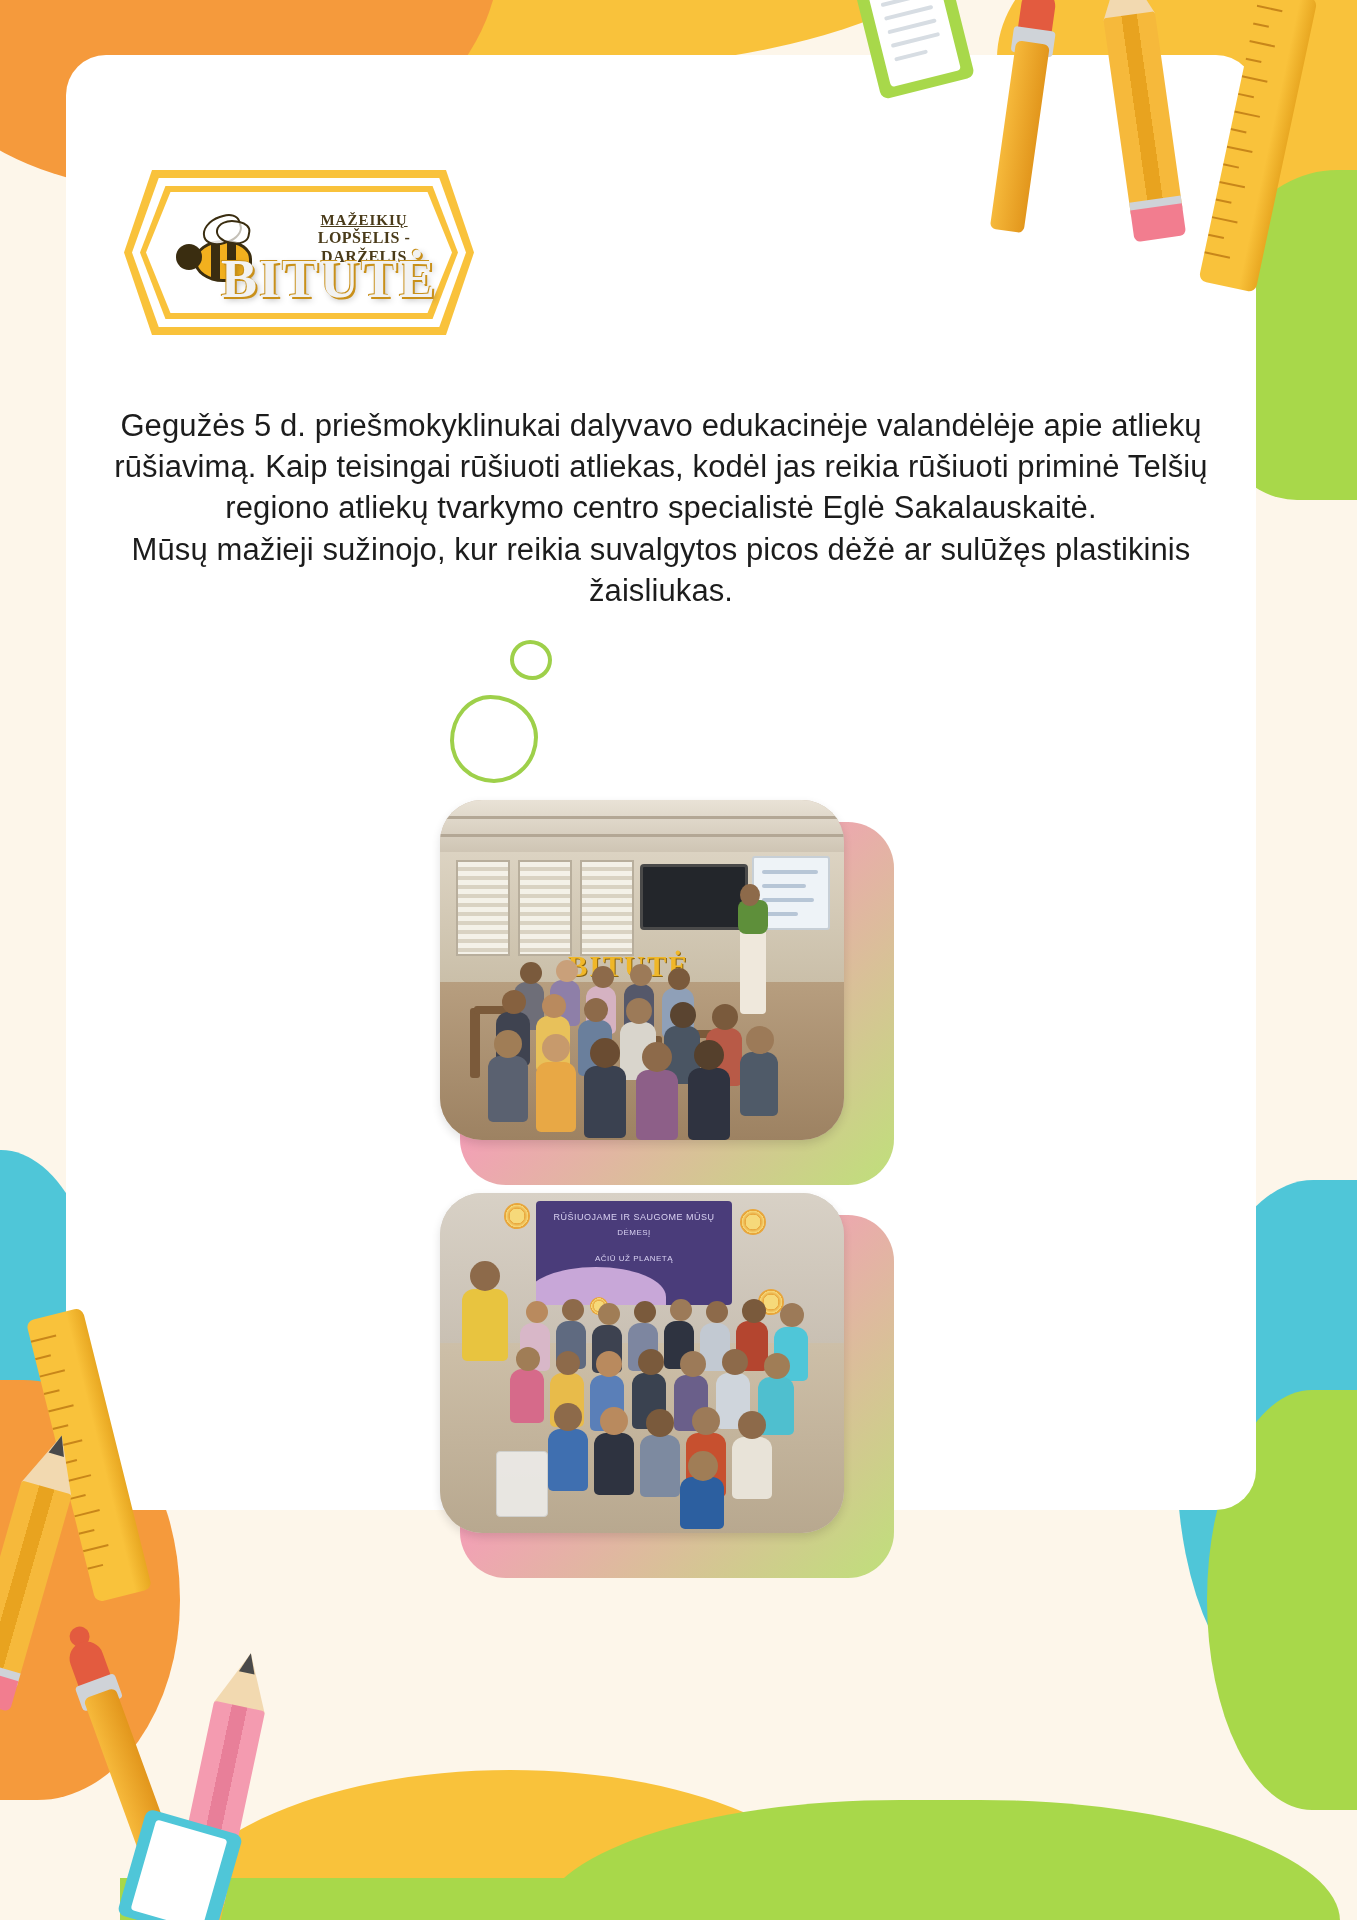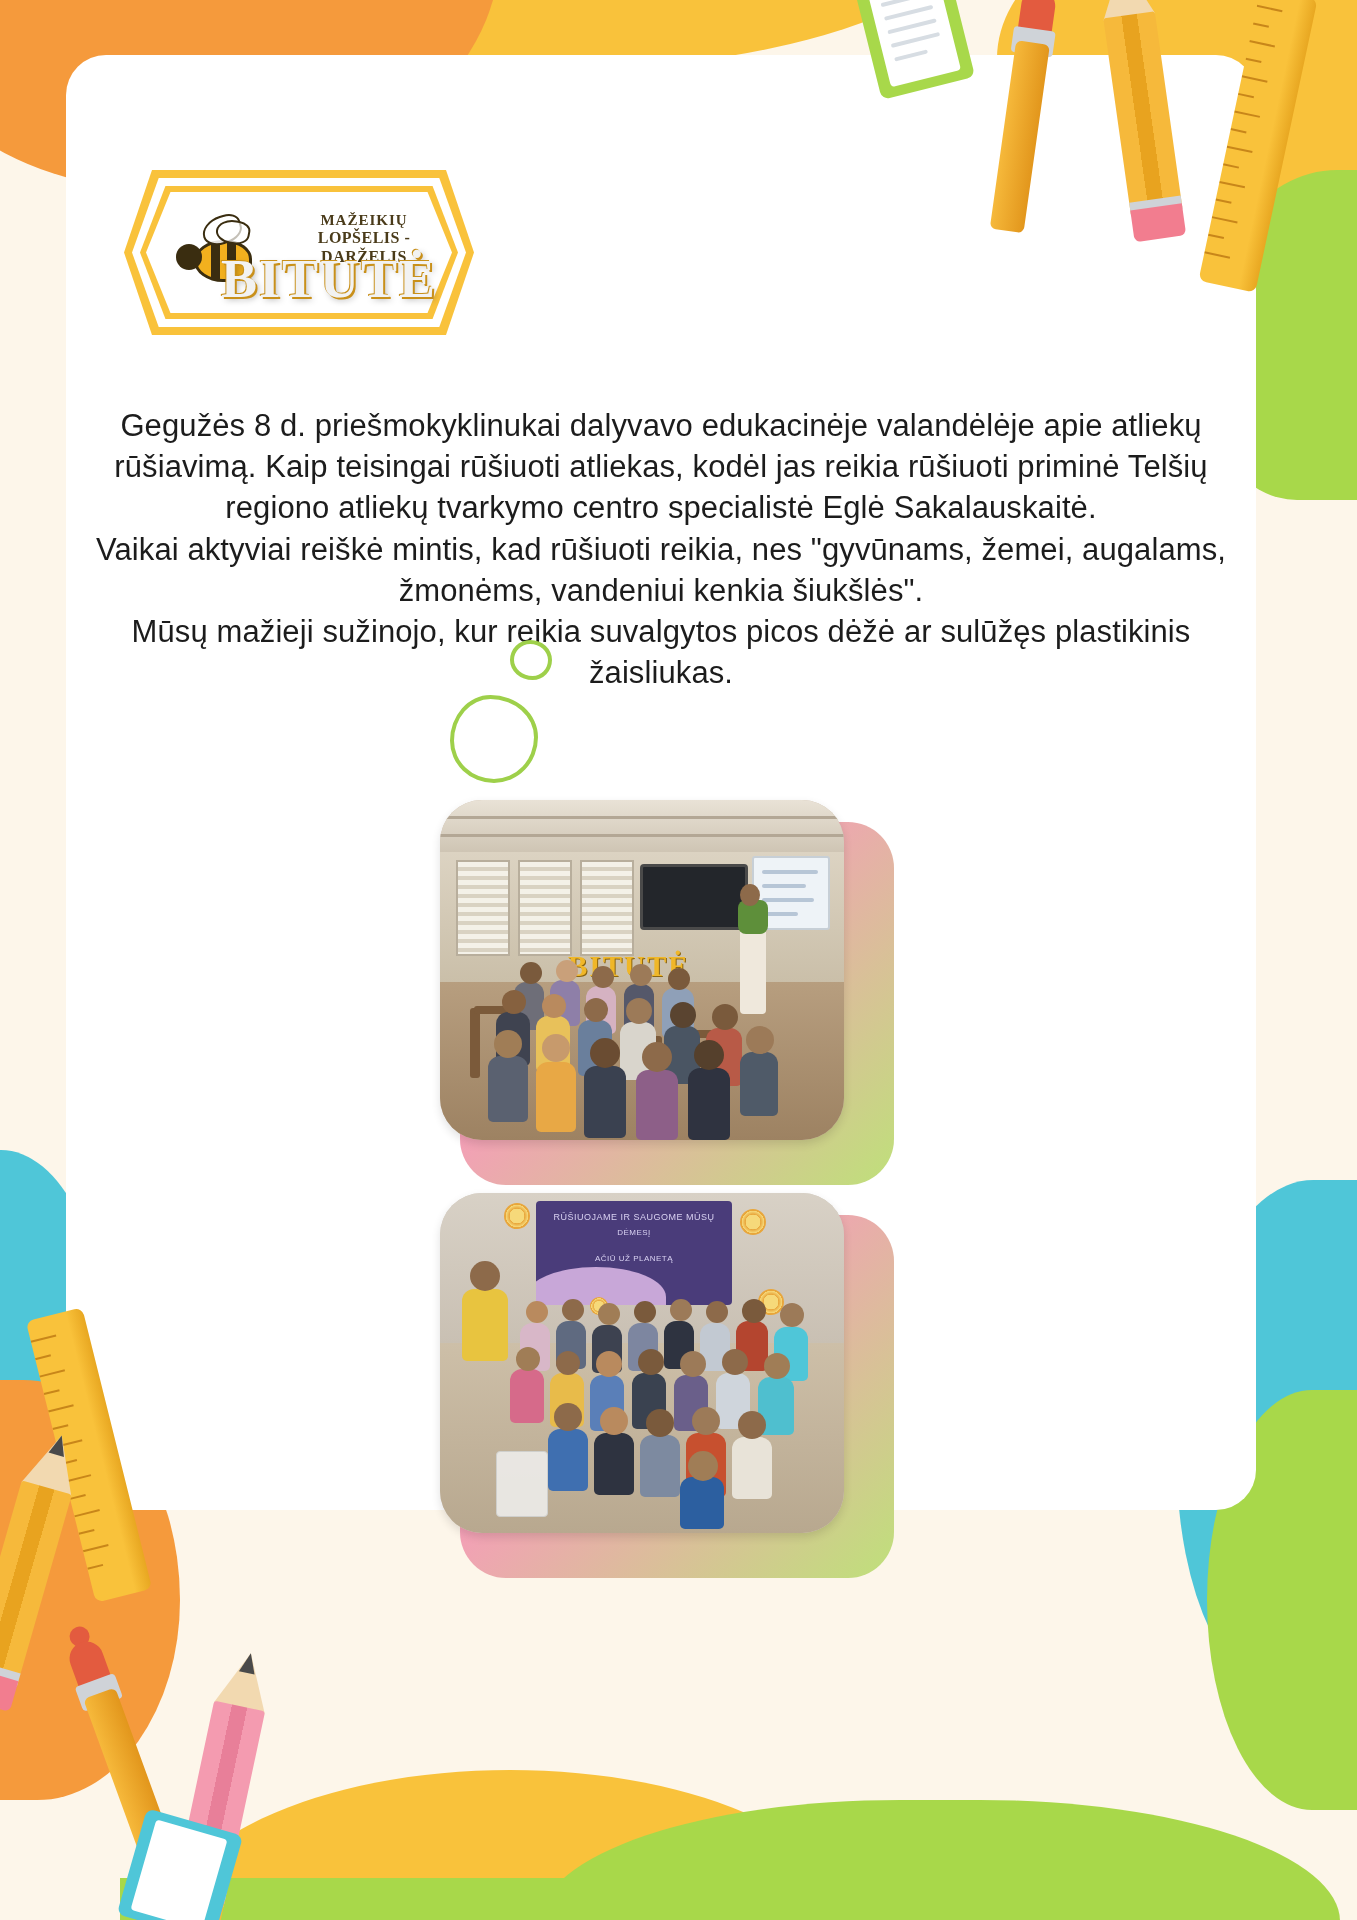--- a/index.html
+++ b/index.html
@@ -289,21 +289,21 @@
   .logo-text-top {
     position: absolute;
     left: 150px; top: 42px;
     width: 180px;
     text-align: center;
     font-family: "Liberation Serif", serif;
     font-weight: bold;
     color: #4a3b1a;
     line-height: 1.15;
   }
-  .logo-text-top .l1 { font-size: 15px; letter-spacing: 1px; }
+  .logo-text-top .l1 { font-size: 15px; letter-spacing: 1px; text-decoration: underline; }
   .logo-text-top .l2 { font-size: 16px; letter-spacing: 0.5px; }
   .logo-main {
     position: absolute;
     left: 70px; top: 78px;
     width: 270px;
     text-align: center;
     font-family: "Liberation Serif", serif;
     font-weight: bold;
     font-size: 54px;
     letter-spacing: 2px;
@@ -663,22 +663,21 @@
 
       <div class="logo-text-top">
         <div class="l1">MAŽEIKIŲ</div>
         <div class="l2">LOPŠELIS - DARŽELIS</div>
       </div>
 
       <div class="logo-main">BITUTĖ</div>
     </div>
 
     <div class="article-text">
-      <p>Gegužės 8 d. priešmokyklinukai dalyvavo edukacinėje valandėlėje apie atliekų rūšiavimą. Kaip teisingai rūšiuoti atliekas, kodėl jas reikia rūšiuoti priminė Telšių regiono atliekų tvarkymo centro specialistė Eglė Sakalauskaitė.</p>
-      <p>Vaikai aktyviai reiškė mintis, kad rūšiuoti reikia, nes "gyvūnams, žemei, augalams, žmonėms, vandeniui kenkia šiukšlės".</p>
+      <p>Gegužės 5 d. priešmokyklinukai dalyvavo edukacinėje valandėlėje apie atliekų rūšiavimą. Kaip teisingai rūšiuoti atliekas, kodėl jas reikia rūšiuoti priminė Telšių regiono atliekų tvarkymo centro specialistė Eglė Sakalauskaitė.</p>
       <p>Mūsų mažieji sužinojo, kur reikia suvalgytos picos dėžė ar sulūžęs plastikinis žaisliukas.</p>
     </div>
 
     <div class="photo-col">
 
       <div class="photo-frame">
         <div class="squiggle-small"></div>
         <div class="squiggle-big"></div>
         <div class="halo"></div>
         <div class="shot">

